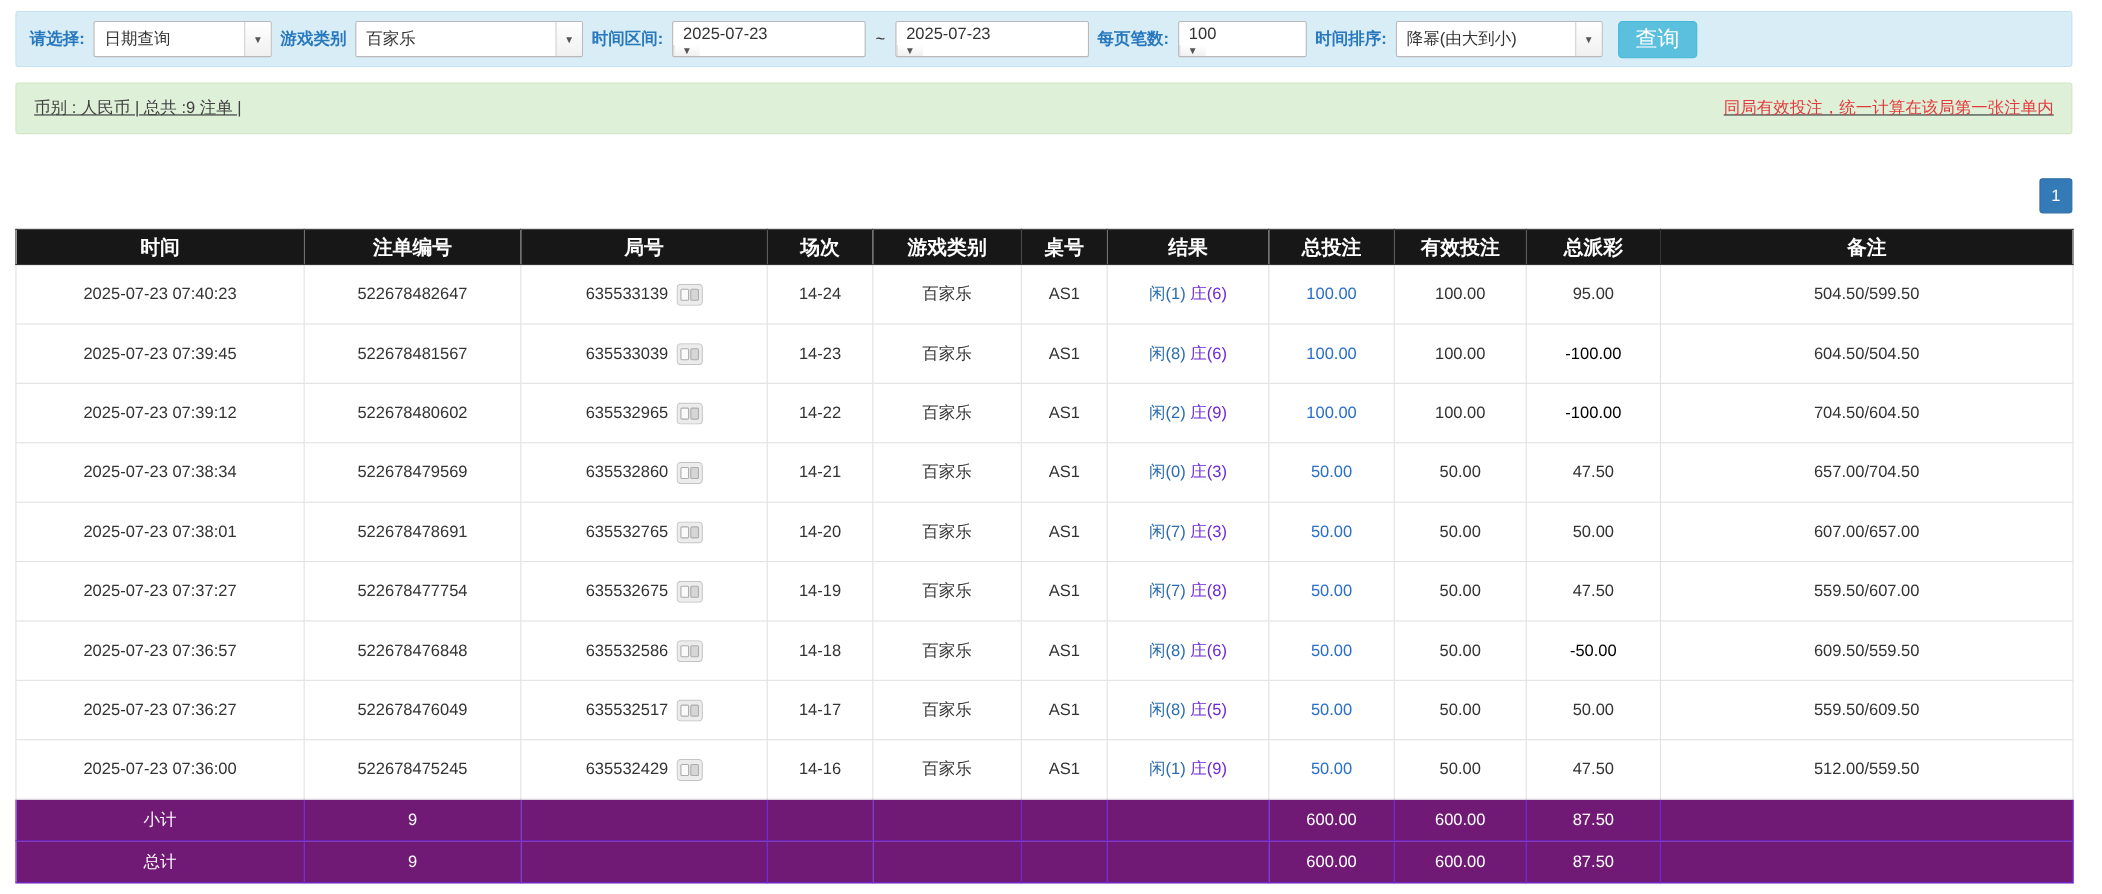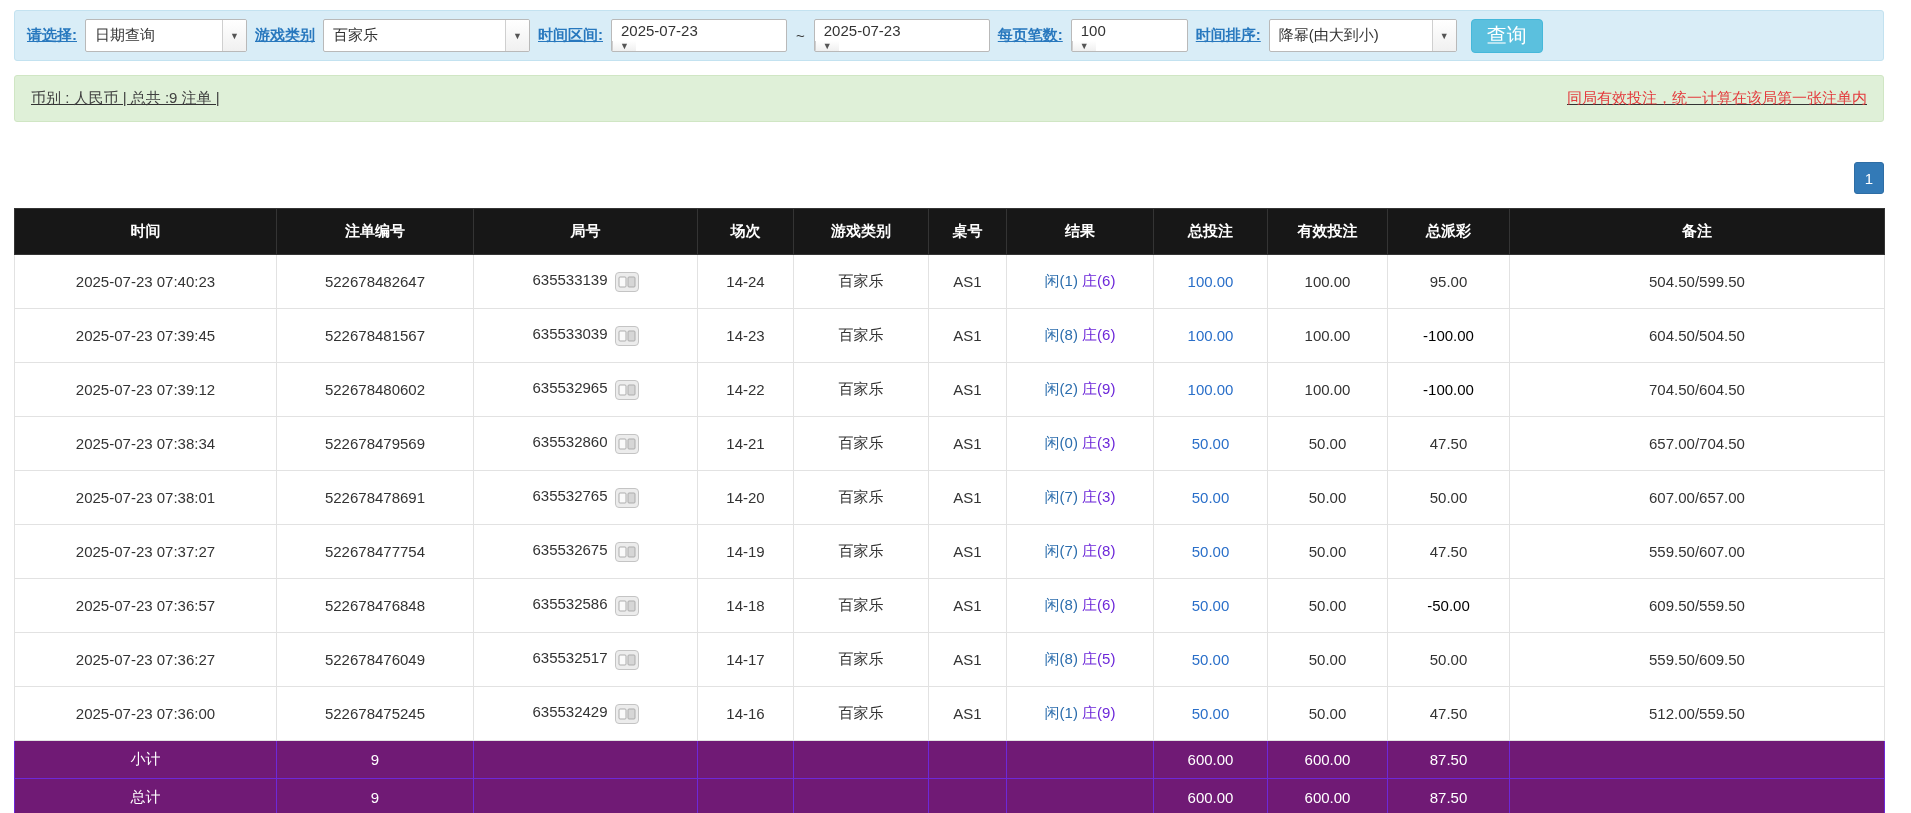--- a/index.html
+++ b/index.html
@@ -18,21 +18,21 @@
   .filter-bar {
     background: #d9edf7;
     border: 1px solid #c3e2f0;
     border-radius: 3px;
     height: 51px;
     padding: 8px 12px;
     display: flex;
     align-items: center;
     gap: 8px;
   }
-  .f-label { color: #2878be; font-weight: bold; white-space: nowrap; text-decoration: underline; }
+  .f-label { color: #2878be; font-weight: bold; white-space: nowrap; }
   .combo {
     display: flex;
     align-items: stretch;
     background: #fff;
     border: 1px solid #b9b9b9;
     border-radius: 2px;
     height: 33px;
     overflow: hidden;
   }
   .combo-text {
@@ -115,22 +115,22 @@
   table.bet-table {
     margin-top: 14px;
     width: 1870px;
     table-layout: fixed;
     border-collapse: collapse;
   }
   .bet-table thead th {
     background: #171717;
     color: #fff;
     font-weight: bold;
-    font-size: 15px;
-    height: 46px;
+    font-size: 18px;
+    height: 32px;
     border: 1px solid #343434;
     text-align: center;
     padding: 0 4px;
     overflow: hidden;
     white-space: nowrap;
   }
   .bet-table tbody td {
     background: #fff;
     height: 54px;
     text-align: center;

